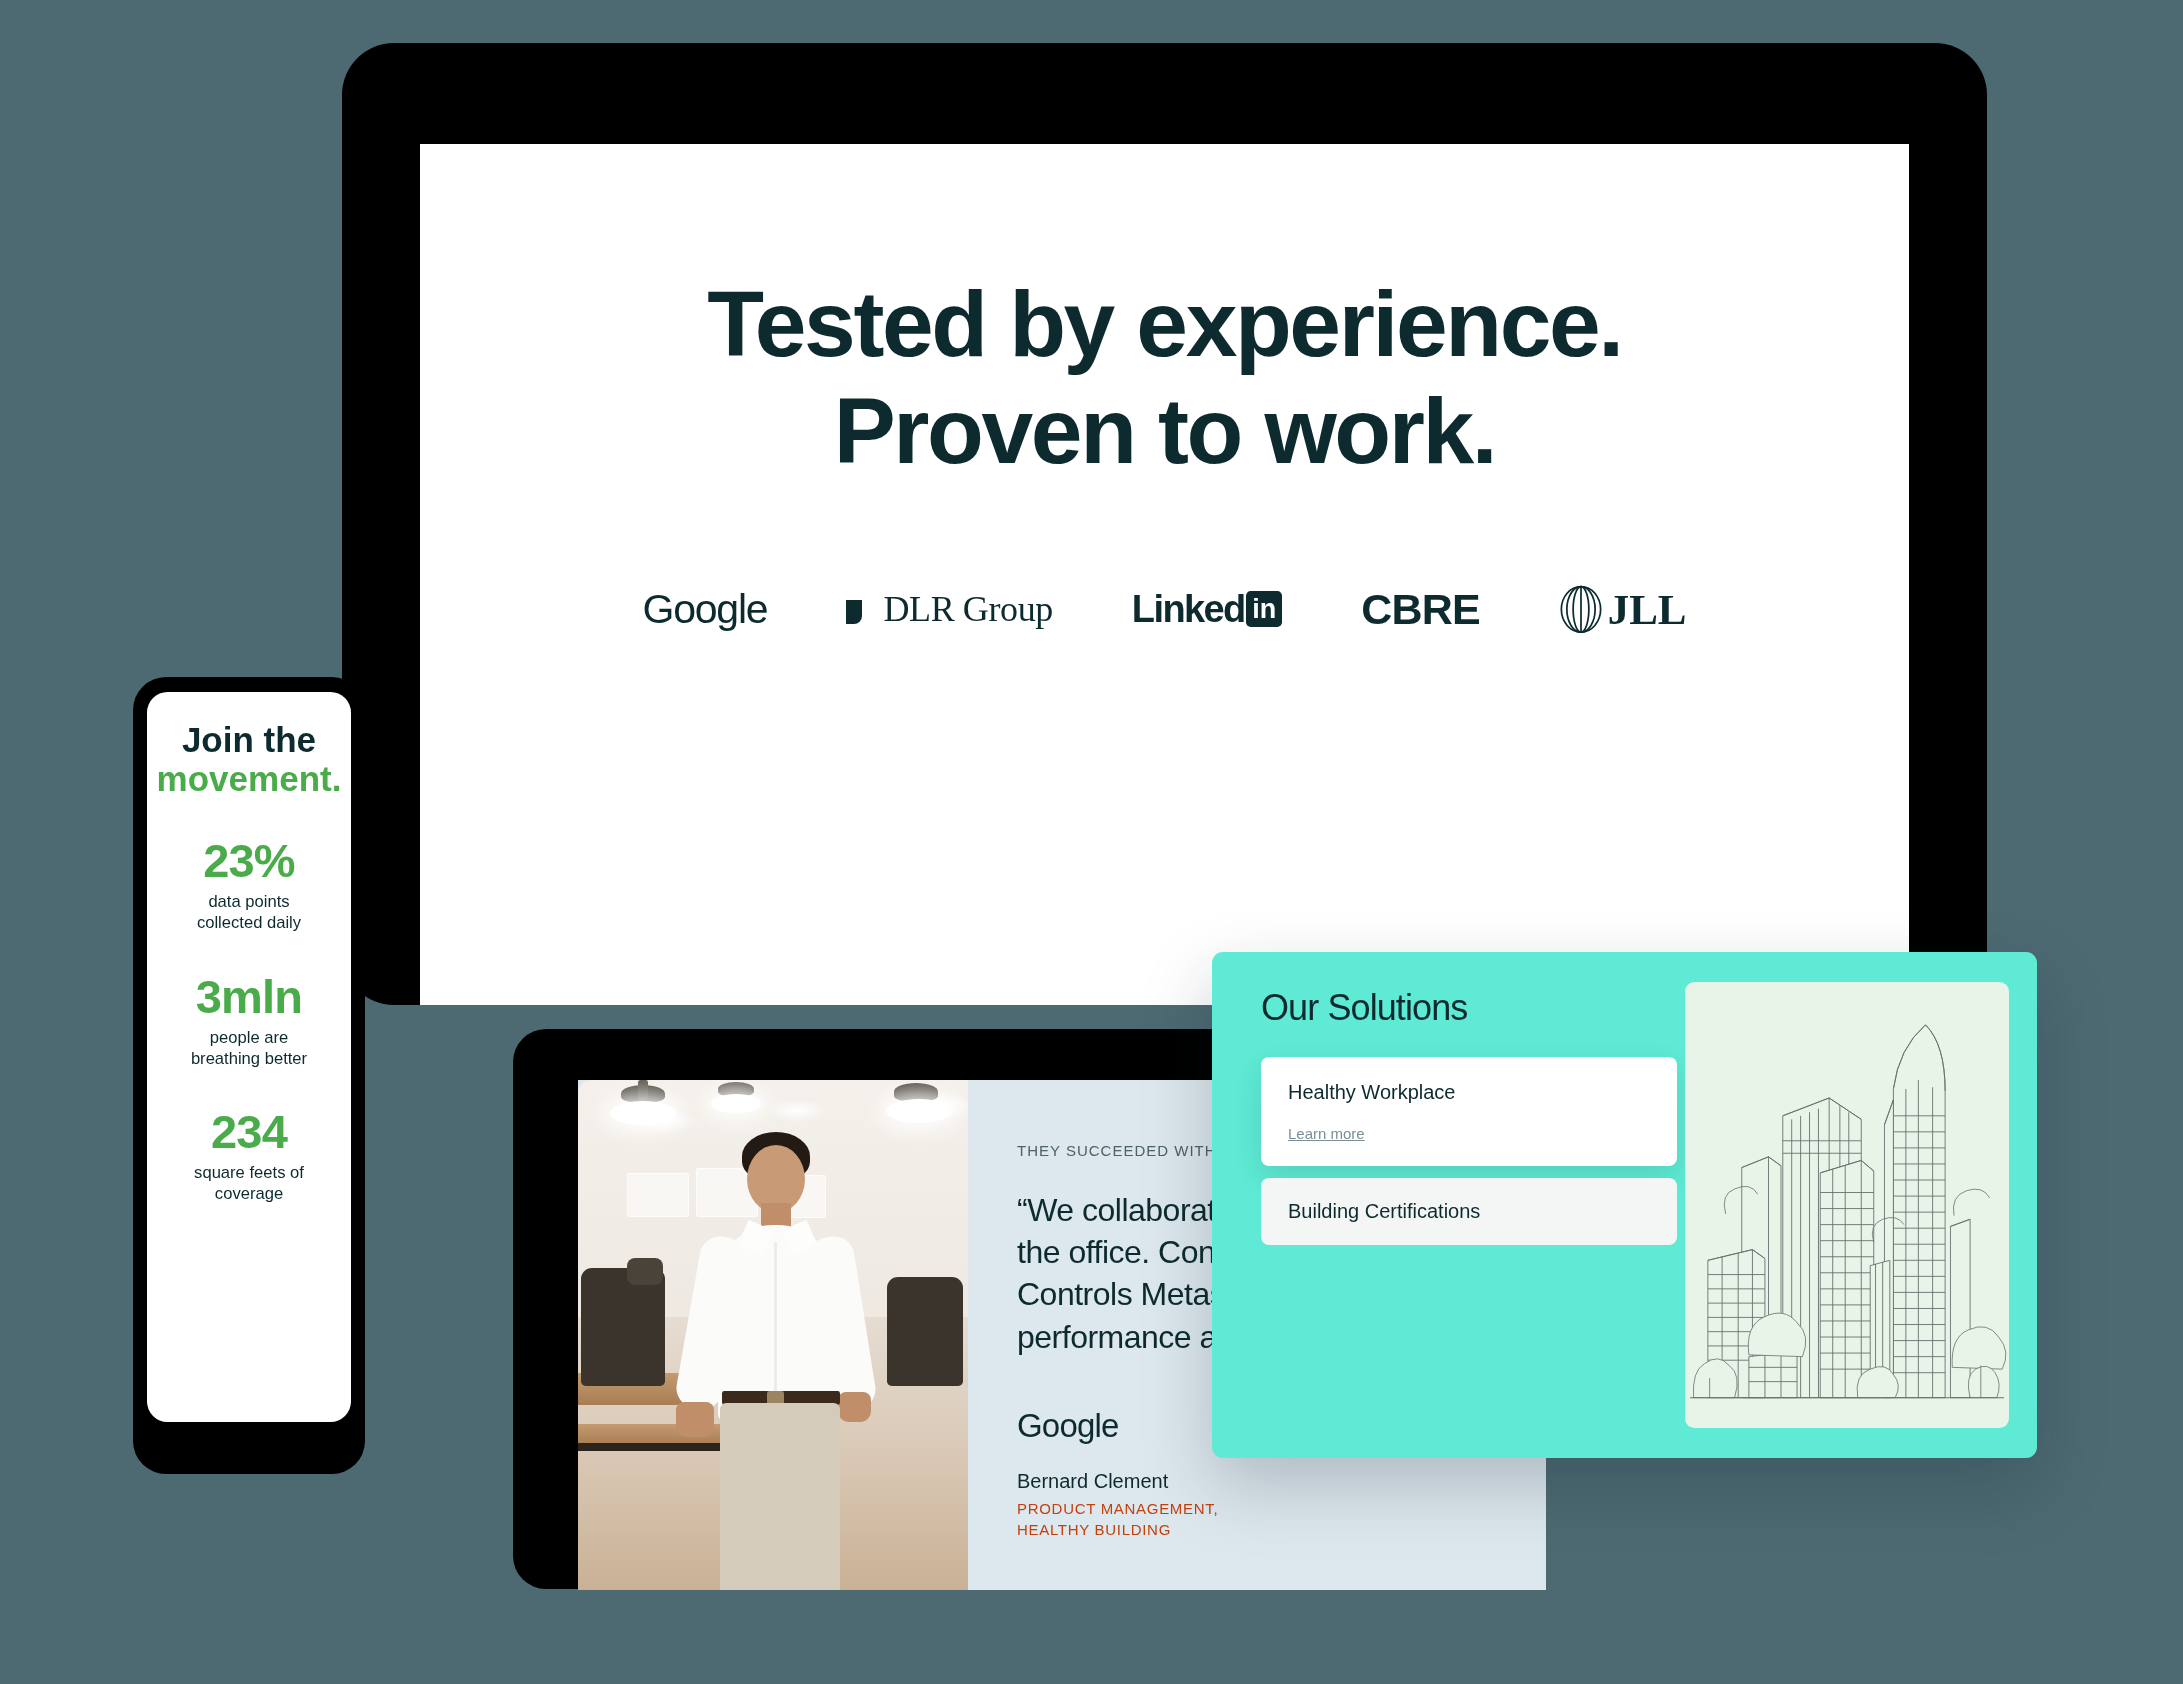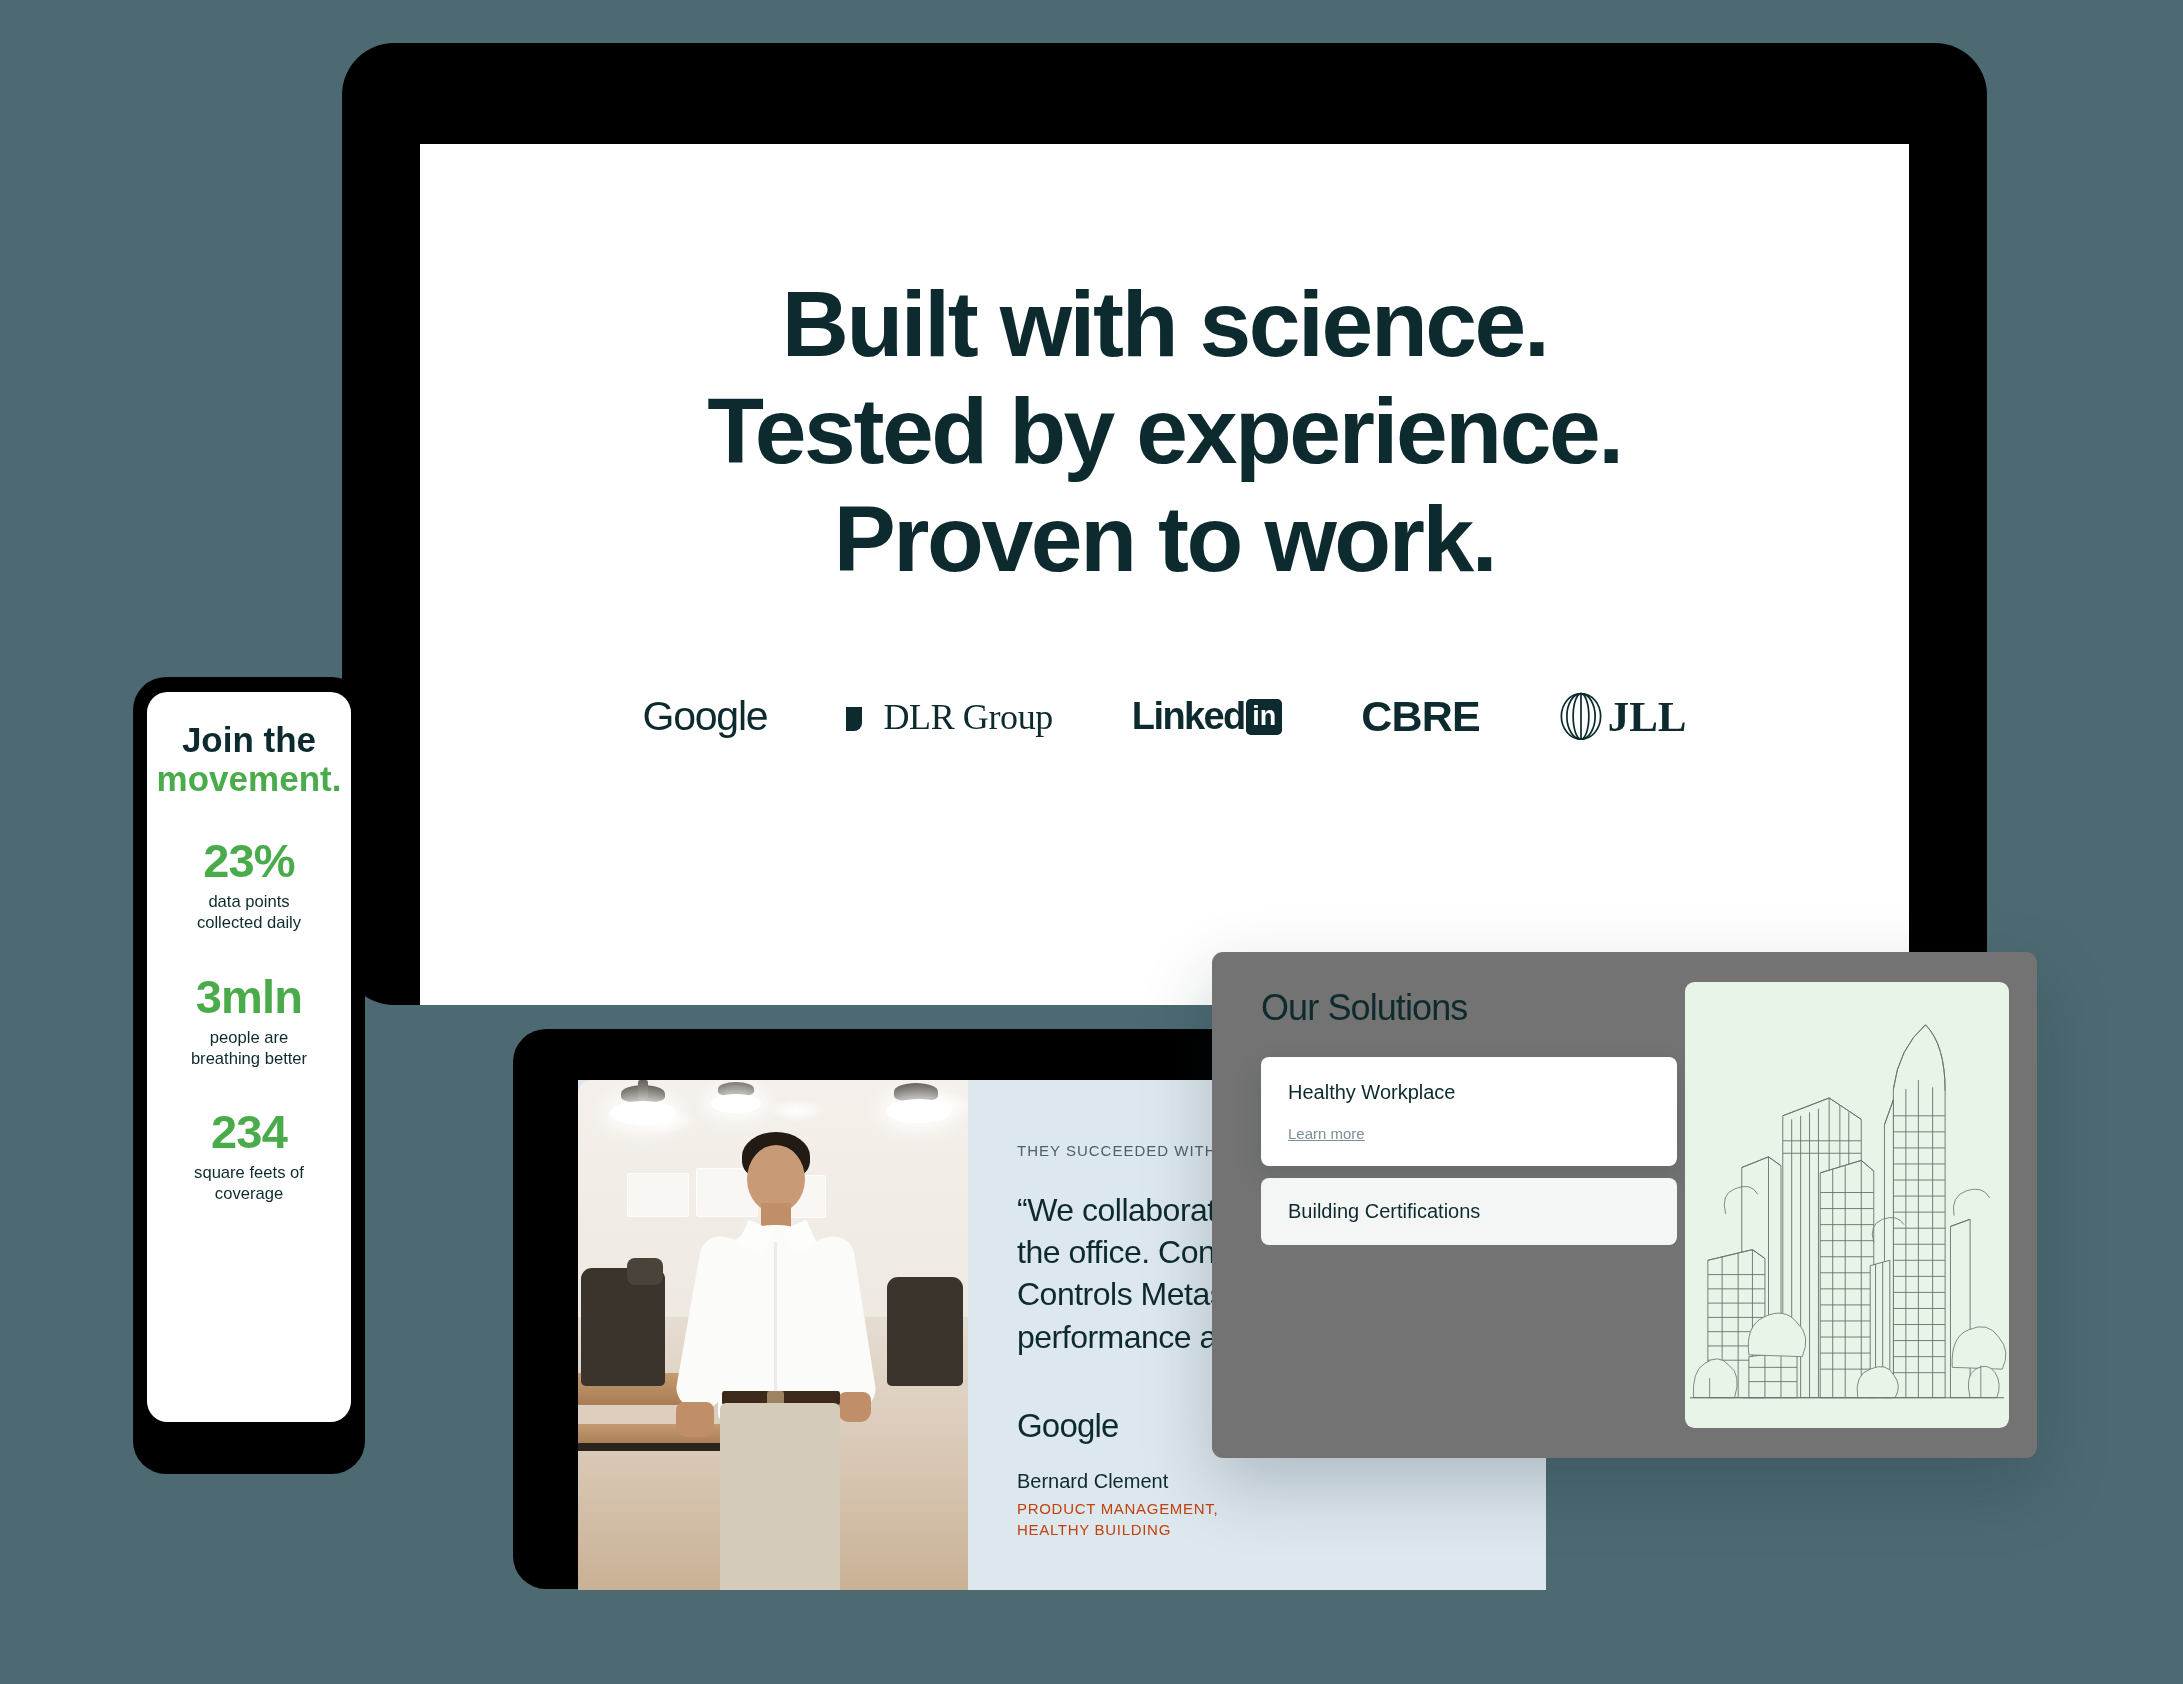--- a/index.html
+++ b/index.html
@@ -153,21 +153,21 @@
     position: absolute; left: 49px; top: 327px; }
   .story-person { position: absolute; left: 49px; top: 390px; }
   .story-name { color: #0d2b2e; font-size: 20px; font-weight: 400; }
   .story-role { color: #c2410c; font-size: 15px; letter-spacing: 0.7px; margin-top: 6.3px;
     text-transform: uppercase; line-height: 1.35; max-width: 245px; }
 
   
   #solutions-panel {
     position: absolute; left: 1212px; top: 952px;
     width: 825px; height: 506px;
-    background: #737373; border-radius: 11px;
+    background: #5eead4; border-radius: 11px;
     box-shadow: 0 28px 71px rgba(12,30,40,.22);
     display: flex; overflow: hidden;
   }
   .sol-left { width: 465px; padding: 35px 0 0 49px; }
   .sol-title { color: #0d2b2e; font-size: 36px; font-weight: 500; letter-spacing: -0.9px; }
   .sol-list { margin-top: 28px; }
   .sol-item {
     border-radius: 8px; margin-bottom: 12.6px;
   }
   .sol-item.open {
@@ -193,21 +193,20 @@
   .sol-illo svg { width: 100%; height: 100%; display: block; }
 </style>
 </head>
 <body>
 
 <div class="stage">
 
   <div class="frame" id="tablet-hero-frame"></div>
   <div id="tablet-hero-screen">
     <div class="hero-inner">
-      <div class="hero-line">Built with science.</div>
       <div class="hero-line">Tested by experience.</div>
       <div class="hero-line">Proven to work.</div>
 
       <div class="logo-row">
         <div class="logo logo-google">
           <span>Google</span>
         </div>
 
         <div class="logo logo-dlr">
           <span class="sq"></span>

